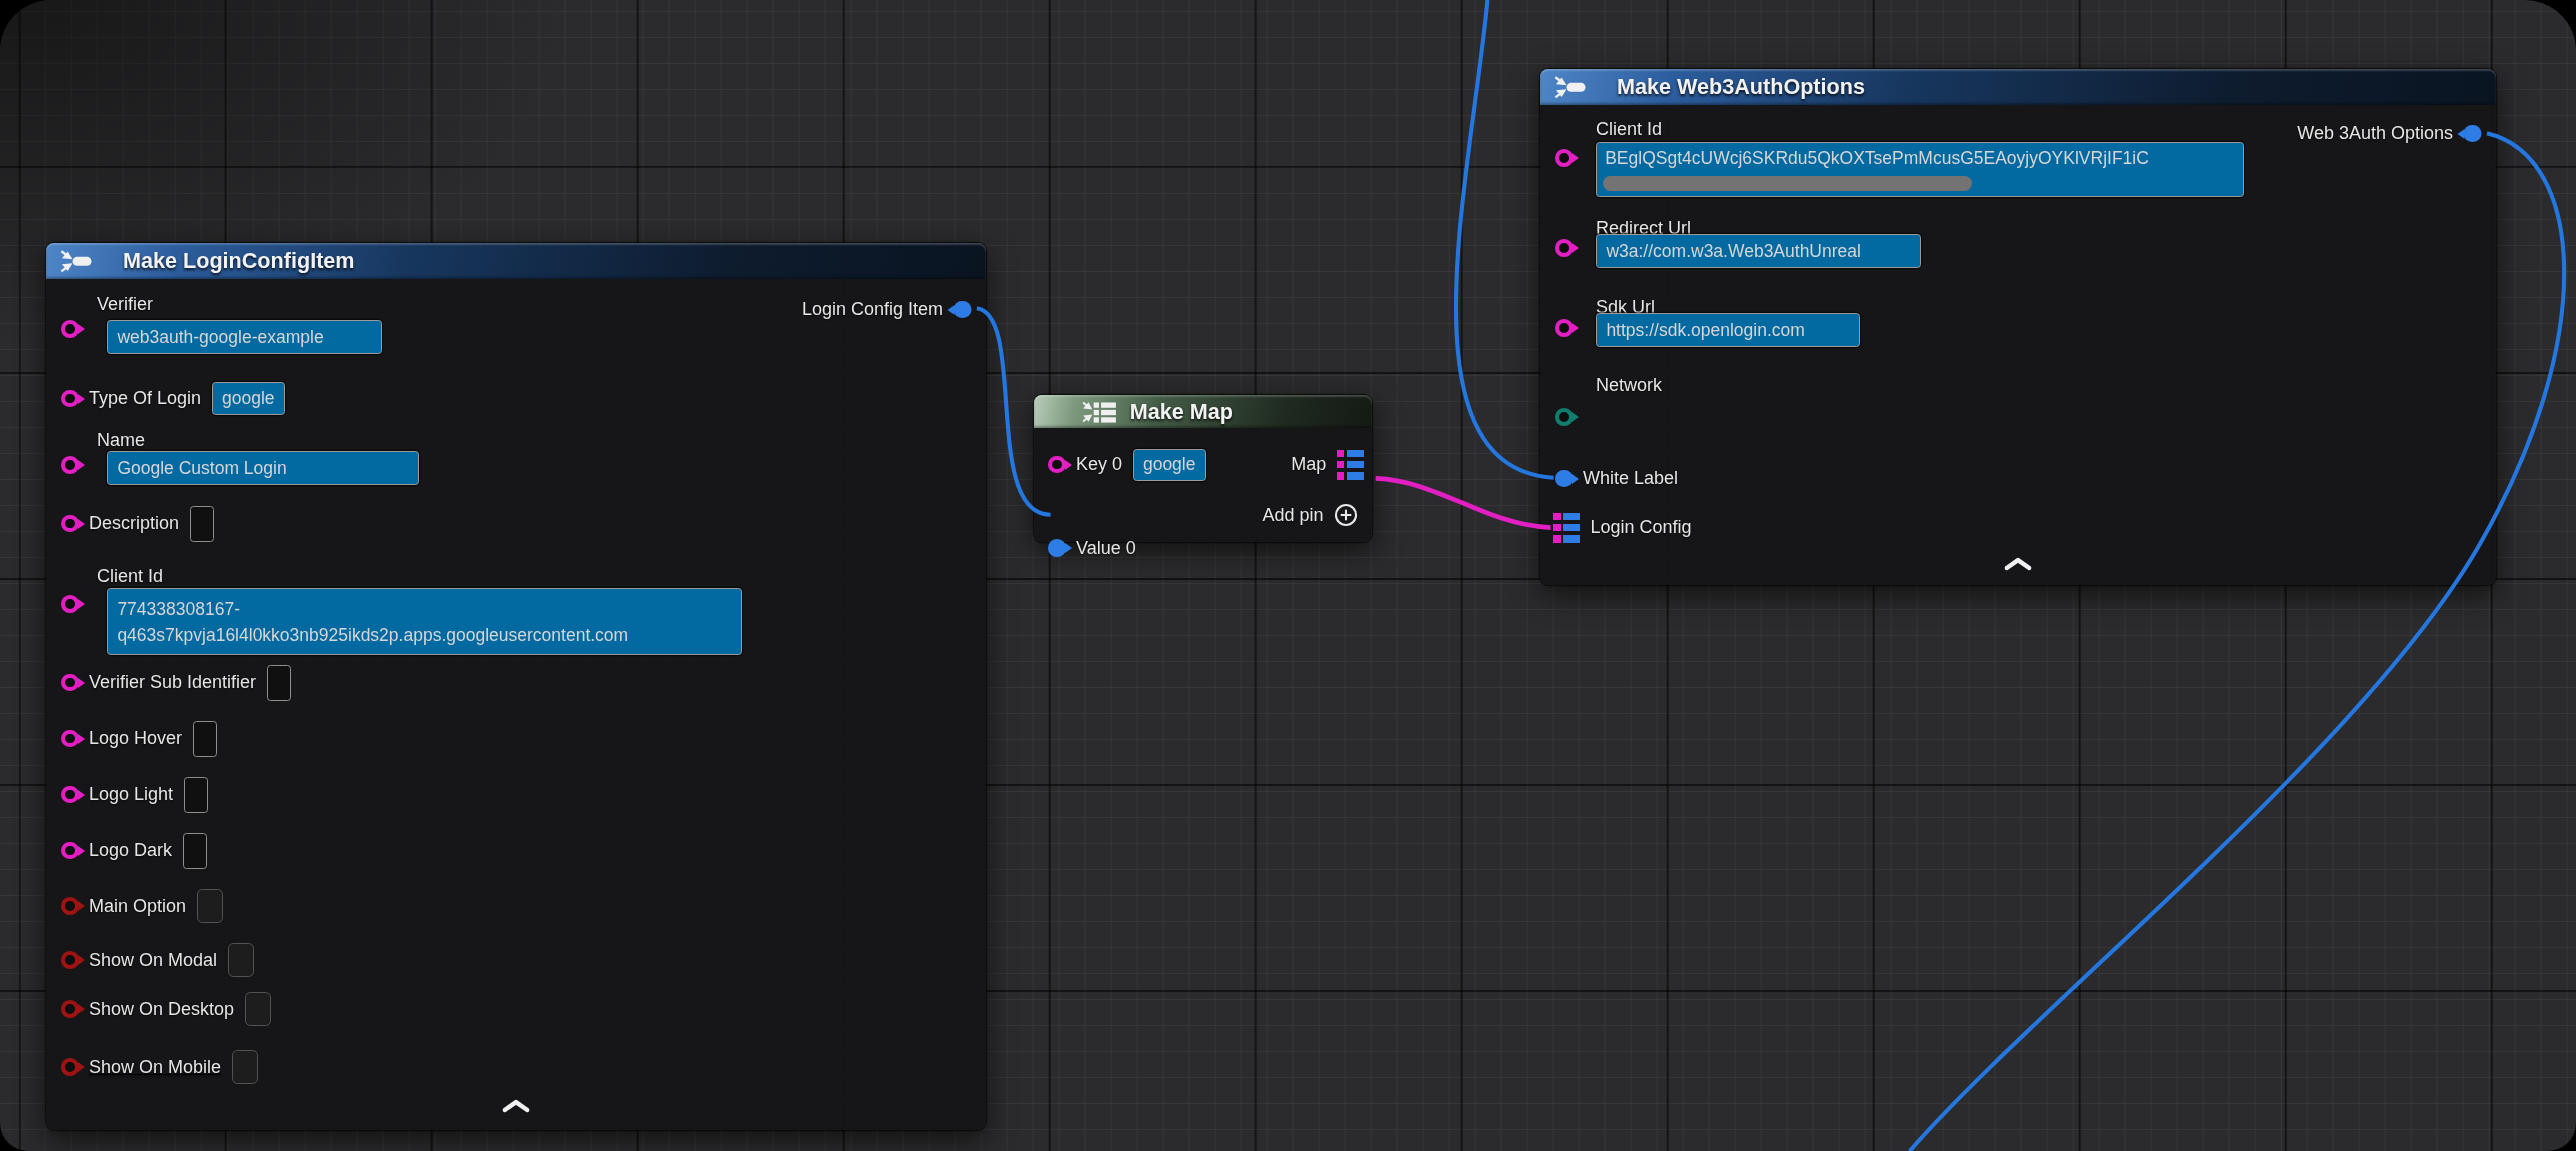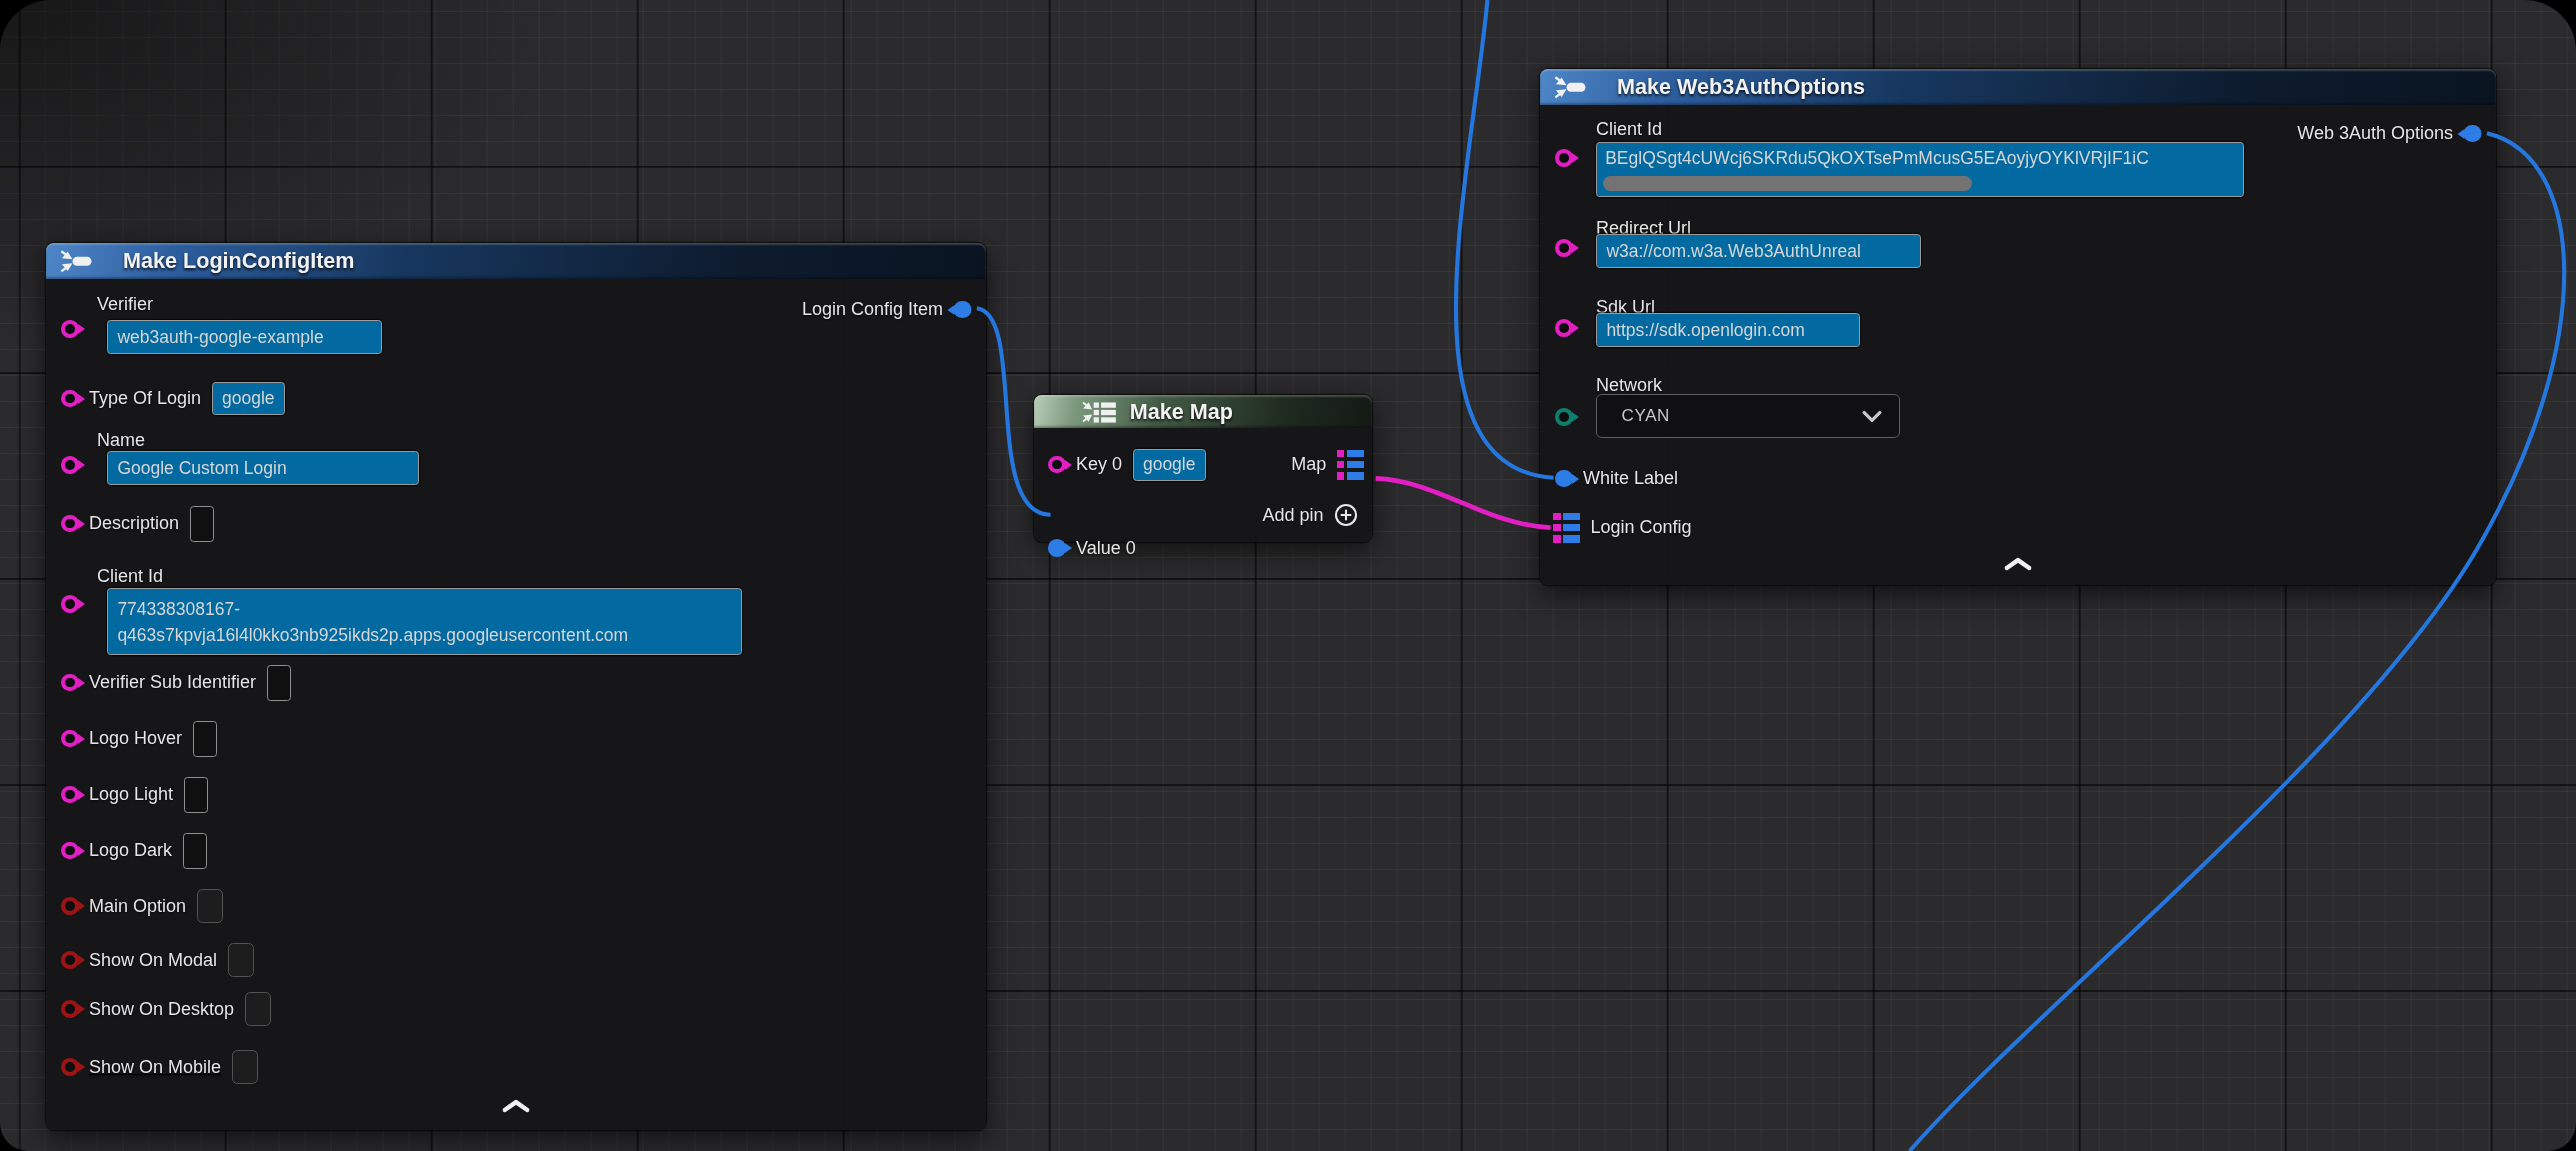--- a/index.html
+++ b/index.html
@@ -259,28 +259,20 @@
     <span class="plabel" style="position:absolute;left:56px;top:149px;">Redirect Url</span>
     <span class="pin hollow c-mag" style="position:absolute;left:15px;top:170px;"></span>
     <div class="tfield" style="position:absolute;left:56px;top:165px;width:325px;height:34px;">w3a://com.w3a.Web3AuthUnreal</div>
 
     <span class="plabel" style="position:absolute;left:56px;top:228px;">Sdk Url</span>
     <span class="pin hollow c-mag" style="position:absolute;left:15px;top:250px;"></span>
     <div class="tfield" style="position:absolute;left:56px;top:244px;width:264px;height:34px;">https://sdk.openlogin.com</div>
 
     <span class="plabel" style="position:absolute;left:56px;top:306px;">Network</span>
     <span class="pin hollow c-teal" style="position:absolute;left:15px;top:339px;"></span>
-    <div class="dropdown" style="left:56px;top:325px;width:304px;height:44px;">
-      <span>CYAN</span>
-      <span style="display:flex;">
-        <svg width="20" height="13" viewBox="0 0 18 11" fill="none">
-            <polyline points="2,2 9,9 16,2" stroke="#c8c8c8" stroke-width="3" stroke-linecap="round" stroke-linejoin="round"></polyline>
-          </svg>
-      </span>
-    </div>
 
     <div class="prow" style="left:15px;top:393px;height:33px;">
       <span class="pin filled c-blue"></span>
       <span class="plabel">White Label</span>
     </div>
 
     <div class="prow" style="left:13px;top:442px;height:33px;">
       <span class="mapicon">
         <span class="r">
             <span class="k"></span>

